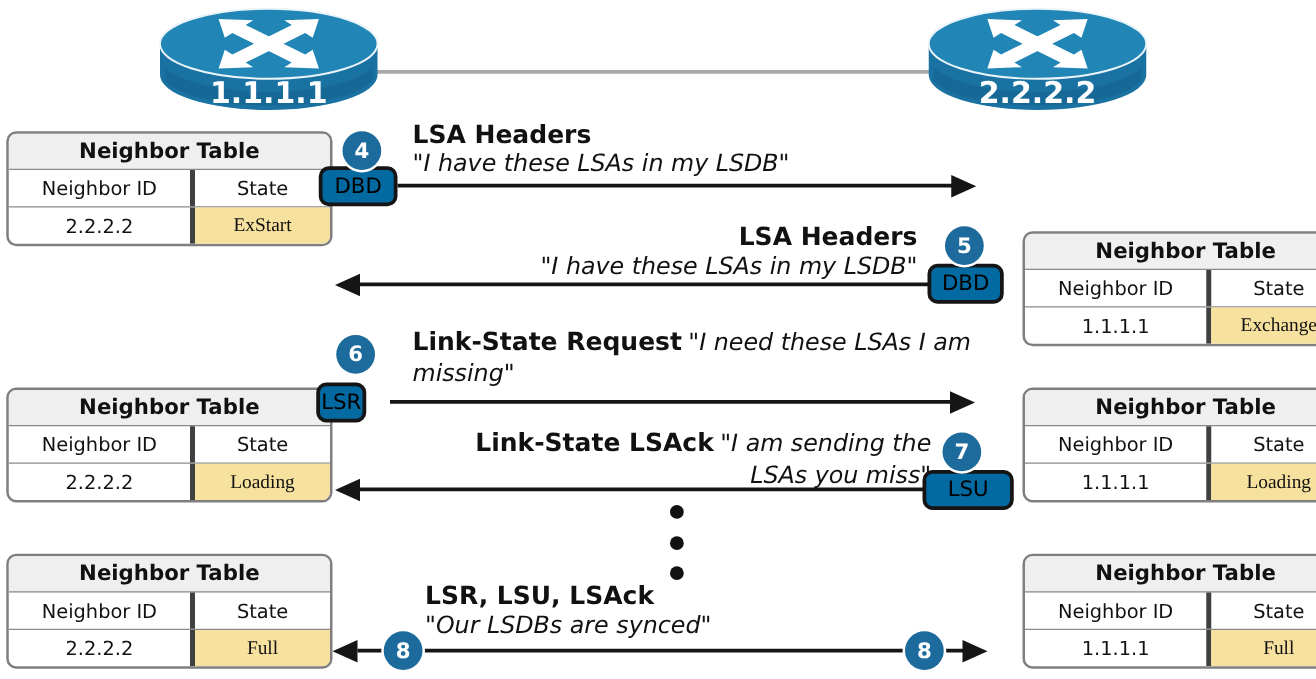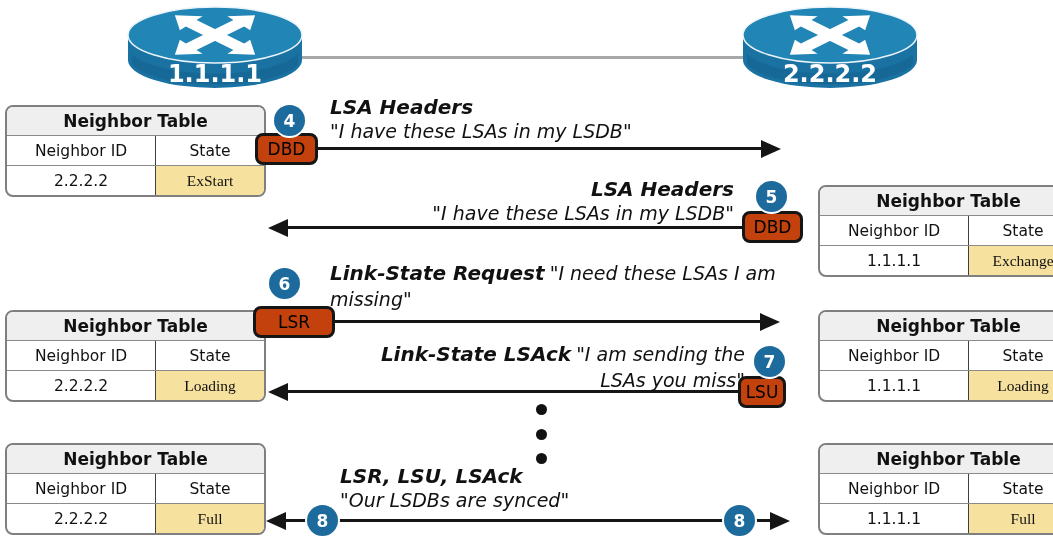--- a/index.html
+++ b/index.html
@@ -18,50 +18,50 @@
     overflow:hidden; background:#fff; box-sizing:border-box; z-index:3;
   }
   .ntable .ttl {
     height:28px; background:#efefef; border-bottom:1px solid #8a8a8a;
     font-weight:bold; font-size:17px;
     display:flex; align-items:center; justify-content:center;
   }
   .ntable .row { display:flex; height:29px; }
   .ntable .row + .row { border-top:1px solid #8a8a8a; }
   .ntable .cell { display:flex; align-items:center; justify-content:center; font-size:15.5px; }
-  .ntable .cid { width:58%; border-right:1px solid #404040; box-sizing:border-box; }
+  .ntable .cid { width:58%; border-right:4px solid #404040; box-sizing:border-box; }
   .ntable .cst { width:42%;text-align:right; }
   .ntable .hl  { background:#f7e19e;font-family:Liberation Serif, serif; }
 
   
   .circle {
     position:absolute; width:31px; height:31px; border-radius:50%;
     background:#1c6b9c; color:#fff; font-weight:bold; font-size:17px;
     display:flex; align-items:center; justify-content:center;
     box-shadow:0 0 0 2px #ffffff; z-index:5;
   }
   .pkt {
-    position:absolute; background:#c2410c; border:3px solid #151515; border-radius:8px;
+    position:absolute; background:#0369a1; border:3px solid #151515; border-radius:8px;
     display:flex; align-items:center; justify-content:center;
     font-size:17px; color:#000; box-sizing:border-box; z-index:4;
   }
   .hline { position:absolute; height:3px; background:#151515; z-index:2; }
   .arrR {
     position:absolute; width:0; height:0; z-index:2;
     border-top:9px solid transparent; border-bottom:9px solid transparent;
     border-left:20px solid #151515;
   }
   .arrL {
     position:absolute; width:0; height:0; z-index:2;
     border-top:9px solid transparent; border-bottom:9px solid transparent;
     border-right:20px solid #151515;
   }
   .blk { position:absolute; line-height:24px; z-index:3; }
   .blk.right { text-align:right; }
-  .msg-title { font-weight:bold; font-size:20px;font-style:italic; }
+  .msg-title { font-weight:bold; font-size:20px; }
   .msg-quote { font-style:italic; font-size:19px; }
   .dot { position:absolute; width:11px; height:11px; background:#111; border-radius:50%; z-index:3; }
 </style>
 </head>
 <body>
 
 <div class="canvas">
 
   <div class="conn"></div>
 
@@ -175,30 +175,30 @@
   <div class="circle" style="left:756px;top:181px">5</div>
   <div class="pkt" style="left:742px;top:211px;width:61px;height:32px">DBD</div>
   <div class="hline" style="left:287px;top:226px;width:456px"></div>
   <div class="arrL" style="left:268px;top:219px"></div>
 
   <div class="circle" style="left:269px;top:268px">6</div>
   <div class="blk" style="left:330px;top:261px;width:478px">
     <span class="msg-title">Link-State Request</span>
     <span class="msg-quote">"I need these LSAs I am missing"</span>
   </div>
-  <div class="pkt" style="left:253px;top:306px;width:82px;height:32px">LSR</div>
+  <div class="pkt" style="left:253px;top:306px;width:40px;height:32px">LSR</div>
   <div class="hline" style="left:312px;top:320px;width:450px"></div>
   <div class="arrR" style="left:760px;top:313px"></div>
 
   <div class="blk right" style="right:308px;top:342px;width:400px">
     <span class="msg-title">Link-State LSAck</span>
     <span class="msg-quote">"I am sending the LSAs you miss"</span>
   </div>
   <div class="circle" style="left:754px;top:346px">7</div>
-  <div class="pkt" style="left:738px;top:376px;width:48px;height:32px">LSU</div>
+  <div class="pkt" style="left:738px;top:376px;width:73px;height:32px">LSU</div>
   <div class="hline" style="left:287px;top:390px;width:453px"></div>
   <div class="arrL" style="left:268px;top:383px"></div>
 
   <div class="dot" style="left:536px;top:404px"></div>
   <div class="dot" style="left:536px;top:429px"></div>
   <div class="dot" style="left:536px;top:453px"></div>
 
   <div class="blk" style="left:340px;top:464px;width:390px;">
     <div class="msg-title">LSR, LSU, LSAck</div>
     <div class="msg-quote">"Our LSDBs are synced"</div>

